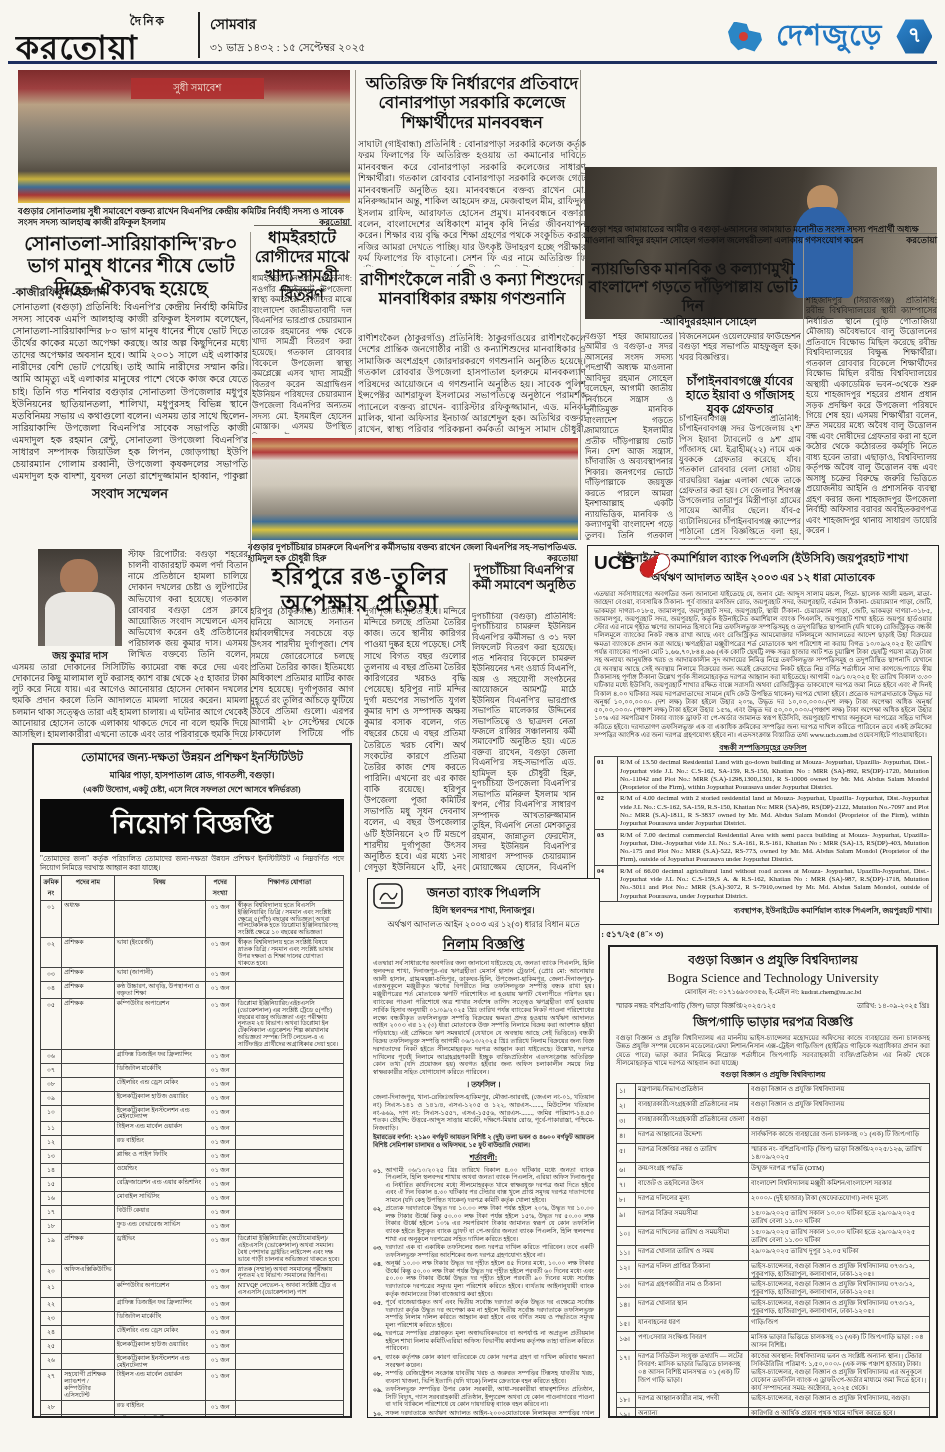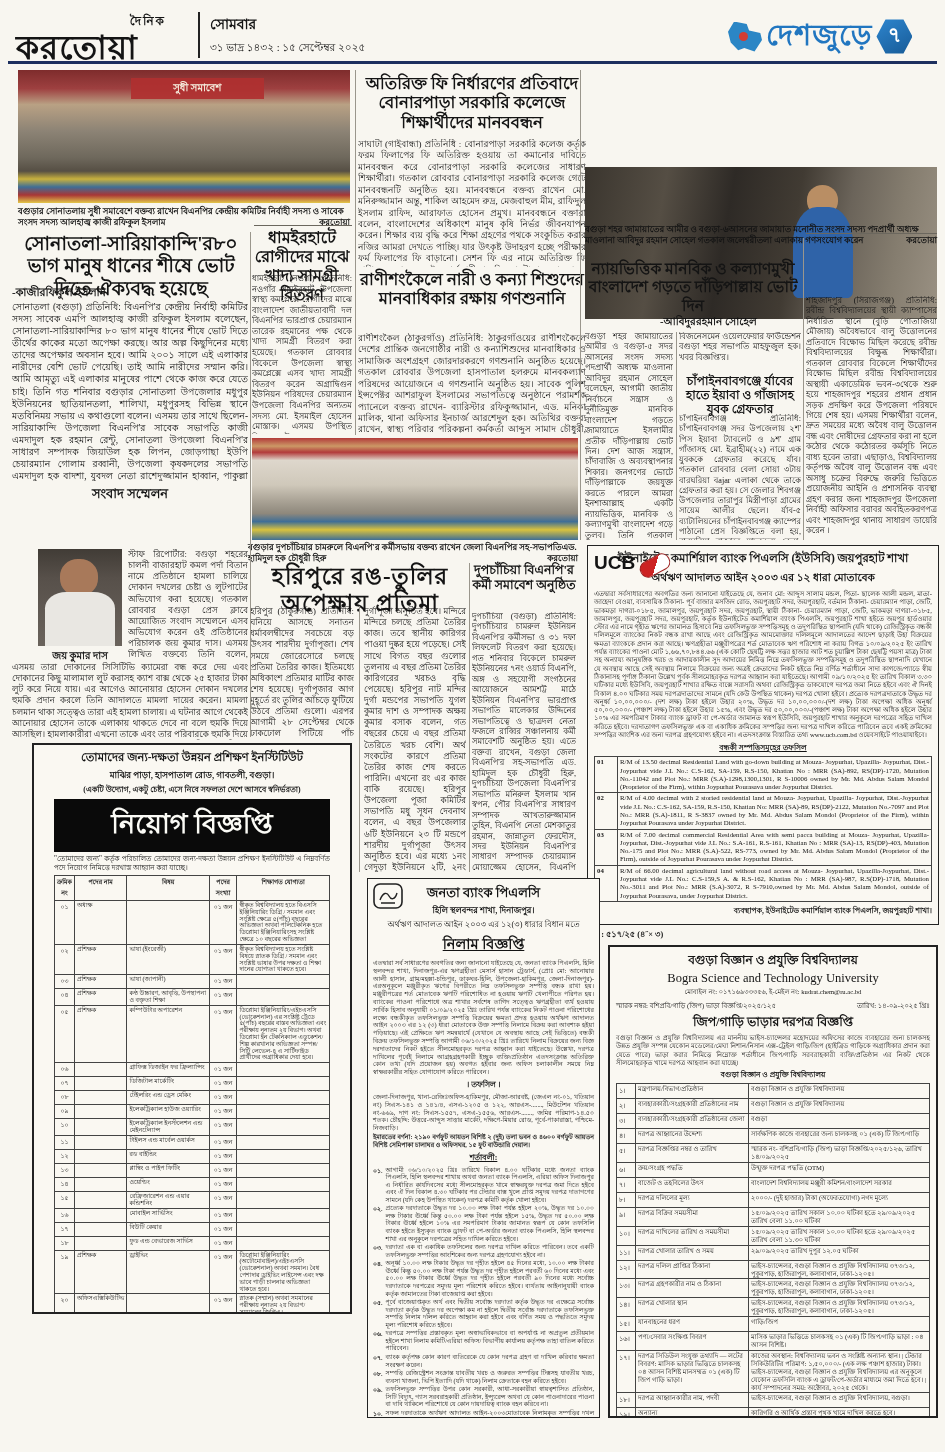--- a/index.html
+++ b/index.html
@@ -25,21 +25,21 @@
   .section-logo{font-size:29px;font-weight:bold;color:#2176c0;letter-spacing:1px;}
   .hexbadge{width:36px;height:36px;background:linear-gradient(150deg,#2e86cf,#175a96);
             clip-path:polygon(25% 3%,75% 3%,100% 50%,75% 97%,25% 97%,0% 50%);
             color:#fff;font-size:21px;font-weight:bold;display:flex;align-items:center;justify-content:center;}
   .mapicon{width:34px;height:30px;background:#2b86c5;
            clip-path:polygon(18% 0,55% 8%,62% 30%,95% 38%,100% 62%,78% 100%,48% 88%,30% 96%,8% 70%,0 34%);
            position:relative;}
   .mapicon::after{content:"";position:absolute;left:11px;top:10px;width:9px;height:9px;border-radius:50%;background:#d23c32;}
   .photo1b{background:linear-gradient(180deg,#7e2c2c 0%,#9e4040 14%,#b9a184 26%,#8c8375 46%,#6e685c 66%,#564f44 76%,#c8b13e 82%,#3f6e96 88%,#a83636 94%,#e3c84a 100%);}
   .pbanner{position:absolute;left:34%;top:6%;width:40%;height:16%;background:#b03030;color:#ffe;
-           font-size:10px;font-weight:bold;display:flex;align-items:center;justify-content:center;opacity:.92;}
+           font-size:10px;font-weight:normal;display:flex;align-items:center;justify-content:center;opacity:.92;}
   .photo2{background:linear-gradient(180deg,#b23a3a 0%,#c96 8%,#b23a3a 14%,#ded7cc 22%,#cfc8ba 46%,#a9a295 62%,#8e887c 74%,#3f6e96 82%,#d9c23e 90%,#3f6e96 100%);}
   .photo3{background:linear-gradient(100deg,#3a352e 0%,#554e44 22%,#2e2a26 40%,#413b33 58%,#6b645a 72%,#857d6f 86%,#9a9183 100%);position:relative;}
   .photo3 .clerk{position:absolute;right:24%;top:26%;width:17%;height:60%;background:#2f63a8;border-radius:40% 40% 8% 8%;}
   .photo3 .clerkhead{position:absolute;right:28%;top:12%;width:9%;height:20%;background:#b98e64;border-radius:50%;}
   .photo4{background:linear-gradient(180deg,#413c36 0%,#57504a 30%,#6a635c 100%);position:relative;}
   .photo4 .head{position:absolute;left:26%;top:10%;width:46%;height:38%;background:#a8795a;border-radius:46%;}
   .photo4 .shirt{position:absolute;left:8%;top:44%;width:84%;height:56%;background:#e9e7e2;border-radius:30% 30% 0 0;}
   
   .banner-black{background:#0a0a0a;color:#fbfbf6;font-weight:bold;text-align:center;}
   .ucb-pill{display:inline-block;width:30px;height:15px;border:1.6px solid #9c1f1f;border-radius:8px;
@@ -52,21 +52,21 @@
 
   <div class="abs" style="left:16px;top:12px;width:172px;">
     <div class="masthead-top" style="width:150px;">দৈনিক</div>
     <div class="masthead-main">করতোয়া</div>
   </div>
   <div class="abs vrule" style="left:198px;top:12px;height:46px;width:2px;background:#222;"></div>
   <div class="abs" style="left:210px;top:13px;">
     <div style="font-size:14px;font-weight:bold;">সোমবার</div>
     <div style="font-size:10.5px;margin-top:3px;">৩১ ভাদ্র ১৪৩২ : ১৫ সেপ্টেম্বর ২০২৫</div>
   </div>
-  <div class="abs" style="left:728px;top:12px;display:flex;align-items:center;gap:4px;">
+  <div class="abs" style="left:728px;top:12px;display:flex;align-items:center;gap:14px;">
     <span class="mapicon"></span>
     <span class="section-logo">দেশজুড়ে</span>
     <span class="hexbadge">৭</span>
   </div>
   <div class="abs" style="left:8px;top:61px;width:929px;height:3px;background:#1d2f5e;"></div>
 
   <div class="abs photo photo1b" style="left:18px;top:70px;width:332px;height:133px;">
     <div class="pbanner">সুধী সমাবেশ</div>
   </div>
   <div class="abs caption" style="left:18px;top:206px;width:332px;">
@@ -290,21 +290,21 @@
             <td style="width:14px;font-size:6.6px;">১৯।</td>
             <td style="width:108px;font-size:6.6px;line-height:1.2;">অন্যান্য</td>
             <td style="font-size:6.6px;line-height:1.2;">কারিগরি ও আর্থিক প্রস্তাব পৃথক খামে দাখিল করতে হবে।</td>
           </tr>
 
         </tbody>
     </table>
 
   </div>
 
-  <div class="abs box" style="left:32px;top:743px;width:320px;height:571px;padding:4px 20px;border-width:2.2px;">
+  <div class="abs box" style="left:32px;top:743px;width:320px;height:675px;padding:4px 6px;border-width:2.2px;">
     <div class="ctr bold" style="font-size:11.5px;">তোমাদের জন্য-দক্ষতা উন্নয়ন প্রশিক্ষণ ইনস্টিটিউট</div>
     <div class="ctr bold" style="font-size:8.8px;">মাঝির পাড়া, হাসপাতাল রোড, গাবতলী, বগুড়া।</div>
     <div class="ctr" style="font-size:7.8px;font-weight:bold;">(একটি উদ্যোগ, একটু চেষ্টা, এসে নিবে সফলতা দেশে আসবে স্বনির্ভরতা)</div>
     <div class="banner-black" style="font-size:27px;margin:3px 0;padding:4px 0;">নিয়োগ বিজ্ঞপ্তি</div>
     <div class="jt" style="font-size:7.2px;line-height:1.25;">"তোমাদের জন্য" কর্তৃক পরিচালিত তোমাদের জন্য-দক্ষতা উন্নয়ন প্রশিক্ষণ ইনস্টিটিউট এ নিম্নবর্ণিত পদে নিয়োগ নিমিত্তে দরখাস্ত আহ্বান করা যাচ্ছে।</div>
     <table style="margin-top:2px;">
       <thead>
         <tr>
           <th style="width:7%;font-size:6.3px;">ক্রমিক নং</th>
           <th style="width:16%;font-size:6.3px;">পদের নাম</th>

